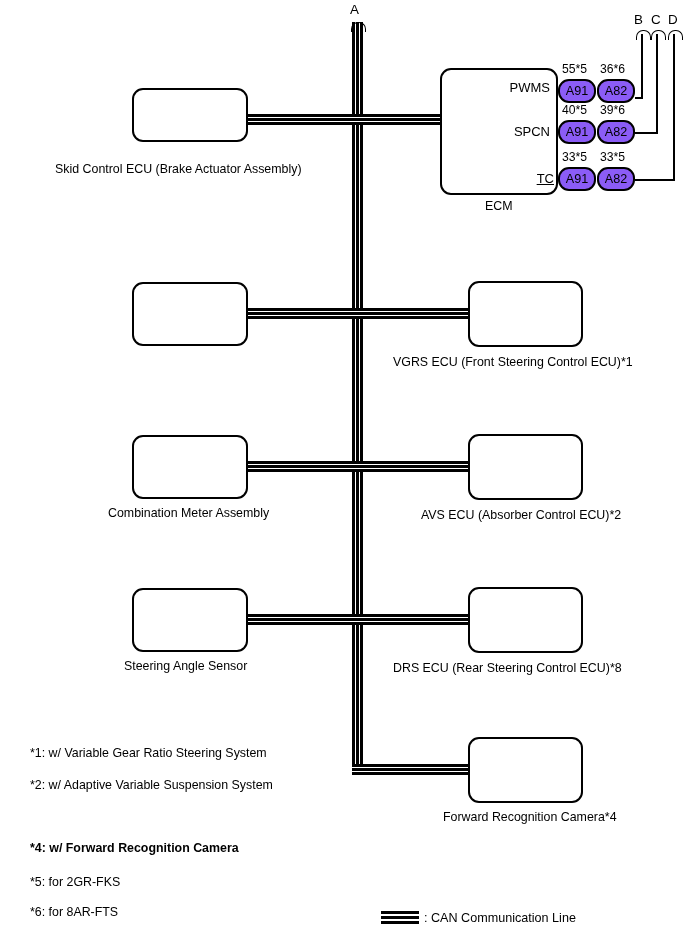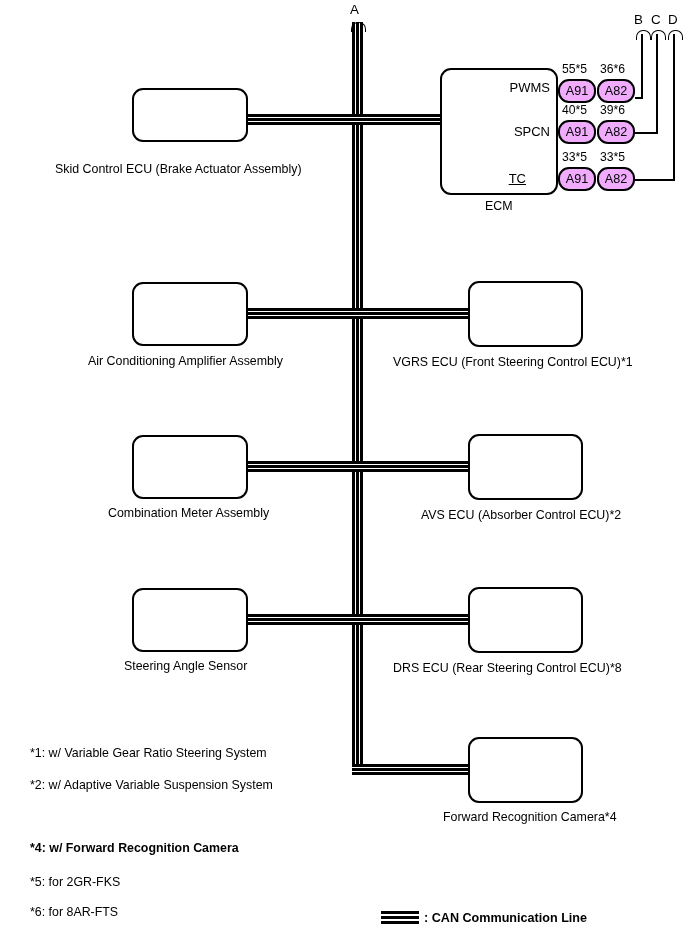--- a/index.html
+++ b/index.html
@@ -4,25 +4,25 @@
 <style>
   html,body{margin:0;padding:0;background:#fff;}
   body{width:688px;height:949px;position:relative;overflow:hidden;
        font-family:"Liberation Sans","DejaVu Sans",sans-serif;color:#000;}
   #stage{position:absolute;left:0;top:0;width:688px;height:949px;}
 
   .ecu-box{position:absolute;border:2.2px solid #000;border-radius:11px;background:#fff;box-sizing:border-box;}
   .cap{position:absolute;font-size:12.4px;line-height:14px;white-space:nowrap;color:#000;}
   .pinlabel{position:absolute;font-size:13px;white-space:nowrap;text-align:right;}
   .pinnum{position:absolute;font-size:12.2px;white-space:nowrap;}
-  .conn{position:absolute;border:2.2px solid #000;border-radius:11px;background:#f0abfc;
+  .conn{position:absolute;border:2.2px solid #000;border-radius:11px;background:#8b5cf6;
         box-sizing:border-box;font-size:12.6px;text-align:center;line-height:20px;}
   .node{position:absolute;font-size:13.4px;white-space:nowrap;}
   .note{position:absolute;font-size:12.4px;white-space:nowrap;}
-  .legend-txt{position:absolute;font-size:12.6px;white-space:nowrap;font-weight:bold;}
+  .legend-txt{position:absolute;font-size:12.6px;white-space:nowrap;}
 
   
   .bus-h{position:absolute;height:11px;
      background:linear-gradient(to bottom,
         #000 0 2.6px,#fff 2.6px 4.2px,#000 4.2px 6.8px,#fff 6.8px 8.4px,#000 8.4px 11px);}
   .bus-v{position:absolute;width:11px;
      background:linear-gradient(to right,
         #000 0 2.6px,#fff 2.6px 4.2px,#000 4.2px 6.8px,#fff 6.8px 8.4px,#000 8.4px 11px);}
   .thin{position:absolute;background:#000;}
   .legend-bar{position:absolute;width:38px;height:13px;
@@ -44,21 +44,20 @@
 
   <div class="bus-h" style="left:246px;top:114px;width:200px;"></div>
   <div class="bus-h" style="left:246px;top:308px;width:226px;"></div>
   <div class="bus-h" style="left:246px;top:461px;width:226px;"></div>
   <div class="bus-h" style="left:246px;top:614px;width:226px;"></div>
 
   <div class="ecu-box" style="left:132px;top:88px;width:116px;height:54px;"></div>
   <div class="cap" style="left:55px;top:162px;">Skid Control ECU (Brake Actuator Assembly)</div>
 
   <div class="ecu-box" style="left:132px;top:282px;width:116px;height:64px;"></div>
-  <div class="cap" style="left:88px;top:354px;">Air Conditioning Amplifier Assembly</div>
 
   <div class="ecu-box" style="left:132px;top:435px;width:116px;height:64px;"></div>
   <div class="cap" style="left:108px;top:506px;">Combination Meter Assembly</div>
 
   <div class="ecu-box" style="left:132px;top:588px;width:116px;height:64px;"></div>
   <div class="cap" style="left:124px;top:659px;">Steering Angle Sensor</div>
 
   <div class="ecu-box" style="left:468px;top:281px;width:115px;height:66px;"></div>
   <div class="cap" style="left:393px;top:355px;">VGRS ECU (Front Steering Control ECU)*1</div>
 
@@ -69,21 +68,21 @@
   <div class="cap" style="left:393px;top:661px;">DRS ECU (Rear Steering Control ECU)*8</div>
 
   <div class="ecu-box" style="left:468px;top:737px;width:115px;height:66px;"></div>
   <div class="cap" style="left:443px;top:810px;">Forward Recognition Camera*4</div>
 
   <div class="ecu-box" style="left:440px;top:68px;width:118px;height:127px;"></div>
   <div class="cap" style="left:485px;top:199px;">ECM</div>
 
   <div class="pinlabel" style="left:460px;top:80px;width:90px;">PWMS</div>
   <div class="pinlabel" style="left:460px;top:124px;width:90px;">SPCN</div>
-  <div class="pinlabel" style="left:436px;top:171px;width:90px;text-decoration:underline;">TC</div>
+  <div class="pinlabel" style="left:464px;top:171px;width:90px;text-decoration:underline;">TC</div>
 
   <div class="pinnum" style="left:562px;top:62px;">55*5</div>
   <div class="pinnum" style="left:600px;top:62px;">36*6</div>
   <div class="conn" style="left:558px;top:79px;width:38px;height:24px;">A91</div>
   <div class="conn" style="left:597px;top:79px;width:38px;height:24px;">A82</div>
 
   <div class="pinnum" style="left:562px;top:103px;">40*5</div>
   <div class="pinnum" style="left:600px;top:103px;">39*6</div>
   <div class="conn" style="left:558px;top:120px;width:38px;height:24px;">A91</div>
   <div class="conn" style="left:597px;top:120px;width:38px;height:24px;">A82</div>

